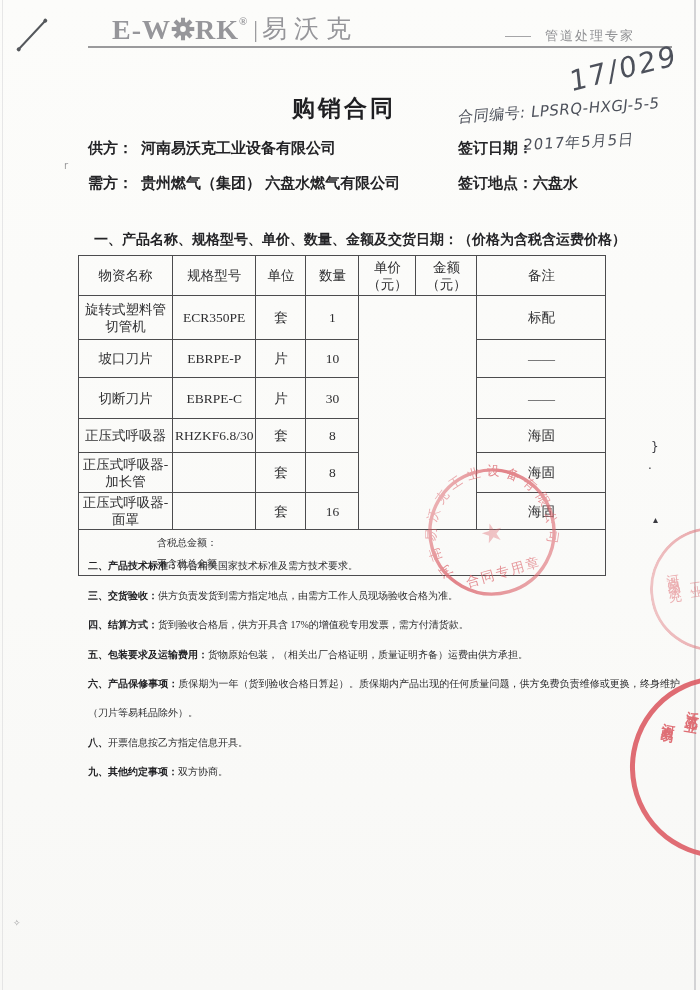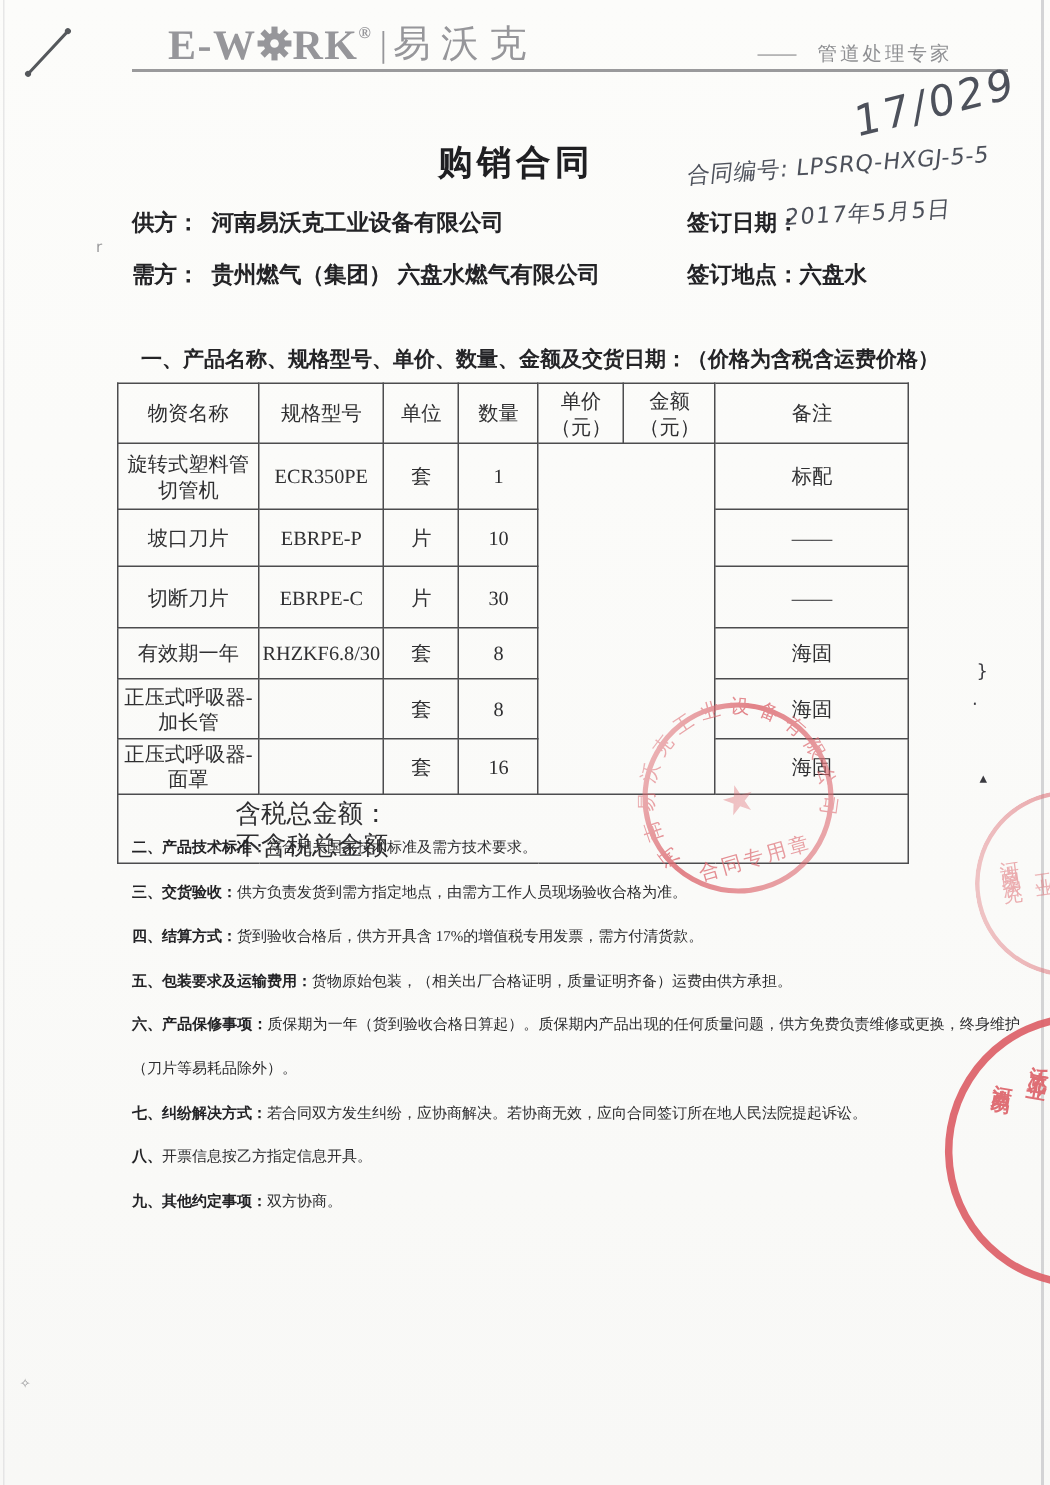--- a/index.html
+++ b/index.html
@@ -46,21 +46,21 @@
   
   .preamble{position:absolute;left:88px;top:204px;width:600px;font-size:14px;color:#2c2c2e;}
   .section-one{position:absolute;left:94px;top:231px;width:600px;font-size:14px;font-weight:700;color:#242427;}
   
   table.goods{position:absolute;left:78px;top:255px;border-collapse:collapse;table-layout:fixed;
     font-size:13.5px;color:#2f2f31;}
   table.goods td,table.goods th{border:1px solid #4c4c4e;text-align:center;vertical-align:middle;
     padding:1px 2px;font-weight:400;line-height:17px;}
   table.goods th{font-size:13.5px;}
   td.empty-price{border-top:1px solid #4c4c4e;border-bottom:1px solid #4c4c4e;}
-  .tfoot-cell{text-align:left !important;padding-left:78px !important;line-height:21px !important;font-size:17px;margin-left:22px;}
+  .tfoot-cell{text-align:left !important;padding-left:78px !important;line-height:21px !important;font-size:10px;margin-left:22px;}
   
   .terms{position:absolute;left:88px;top:552px;width:592px;font-size:10px;color:#2c2c2e;}
   .terms p{margin:0 0 1px 0;line-height:28.6px;text-align:justify;}
   .t-label{font-family:"Liberation Sans","DejaVu Sans",sans-serif;font-weight:700;color:#232326;}
   
   .seal-main{position:absolute;left:416px;top:454px;pointer-events:none;opacity:.88;
     -webkit-mask-image:linear-gradient(115deg,rgba(0,0,0,.30) 0%,rgba(0,0,0,.95) 42%,rgba(0,0,0,.55) 100%);
     mask-image:linear-gradient(115deg,rgba(0,0,0,.30) 0%,rgba(0,0,0,.95) 42%,rgba(0,0,0,.55) 100%);}
   .stamp{position:absolute;border-radius:50%;pointer-events:none;}
   .stamp1{left:650px;top:527px;width:118px;height:118px;border:3px solid #e07a80;transform:rotate(-8deg);opacity:.85;
@@ -166,21 +166,21 @@
       <td>——</td>
     </tr>
     <tr style="height:41px">
       <td>切断刀片</td>
       <td>EBRPE-C</td>
       <td>片</td>
       <td>30</td>
       <td>——</td>
     </tr>
     <tr style="height:34px">
-      <td>有效期一年</td>
+      <td>正压式呼吸器</td>
       <td>RHZKF6.8/30</td>
       <td>套</td>
       <td>8</td>
       <td>海固</td>
     </tr>
     <tr style="height:40px">
       <td>正压式呼吸器-加长管</td>
       <td></td>
       <td>套</td>
       <td>8</td>
@@ -201,21 +201,20 @@
     </tr>
   </tbody>
     </table>
 
   <div class="terms">
     <p><span class="t-label">二、产品技术标准：</span><span>符合相关国家技术标准及需方技术要求。</span></p>
     <p><span class="t-label">三、交货验收：</span><span>供方负责发货到需方指定地点，由需方工作人员现场验收合格为准。</span></p>
     <p><span class="t-label">四、结算方式：</span><span>货到验收合格后，供方开具含 17%的增值税专用发票，需方付清货款。</span></p>
     <p><span class="t-label">五、包装要求及运输费用：</span><span>货物原始包装，（相关出厂合格证明，质量证明齐备）运费由供方承担。</span></p>
     <p><span class="t-label">六、产品保修事项：</span><span>质保期为一年（货到验收合格日算起）。质保期内产品出现的任何质量问题，供方免费负责维修或更换，终身维护（刀片等易耗品除外）。</span></p>
-    <p><span class="t-label">七、纠纷解决方式：</span><span>若合同双方发生纠纷，应协商解决。若协商无效，应向合同签订所在地人民法院提起诉讼。</span></p>
     <p><span class="t-label">八、</span><span>开票信息按乙方指定信息开具。</span></p>
     <p><span class="t-label">九、其他约定事项：</span><span>双方协商。</span></p>
   </div>
 
   <svg class="seal-main" width="152" height="152" viewBox="0 0 152 152">
     <g transform="translate(76,78) rotate(-16)">
       <circle r="62" fill="none" stroke="#dd6b72" stroke-width="3.4"></circle>
       <path id="sealArc" d="M -45 34 A 56.5 56.5 0 1 1 45 34" fill="none"></path>
       <text fill="#dd6b72" font-size="13" letter-spacing="5.5" font-family="Liberation Sans, DejaVu Sans, sans-serif">
         <textPath href="#sealArc" startOffset="6">河南易沃克工业设备有限公司</textPath>

